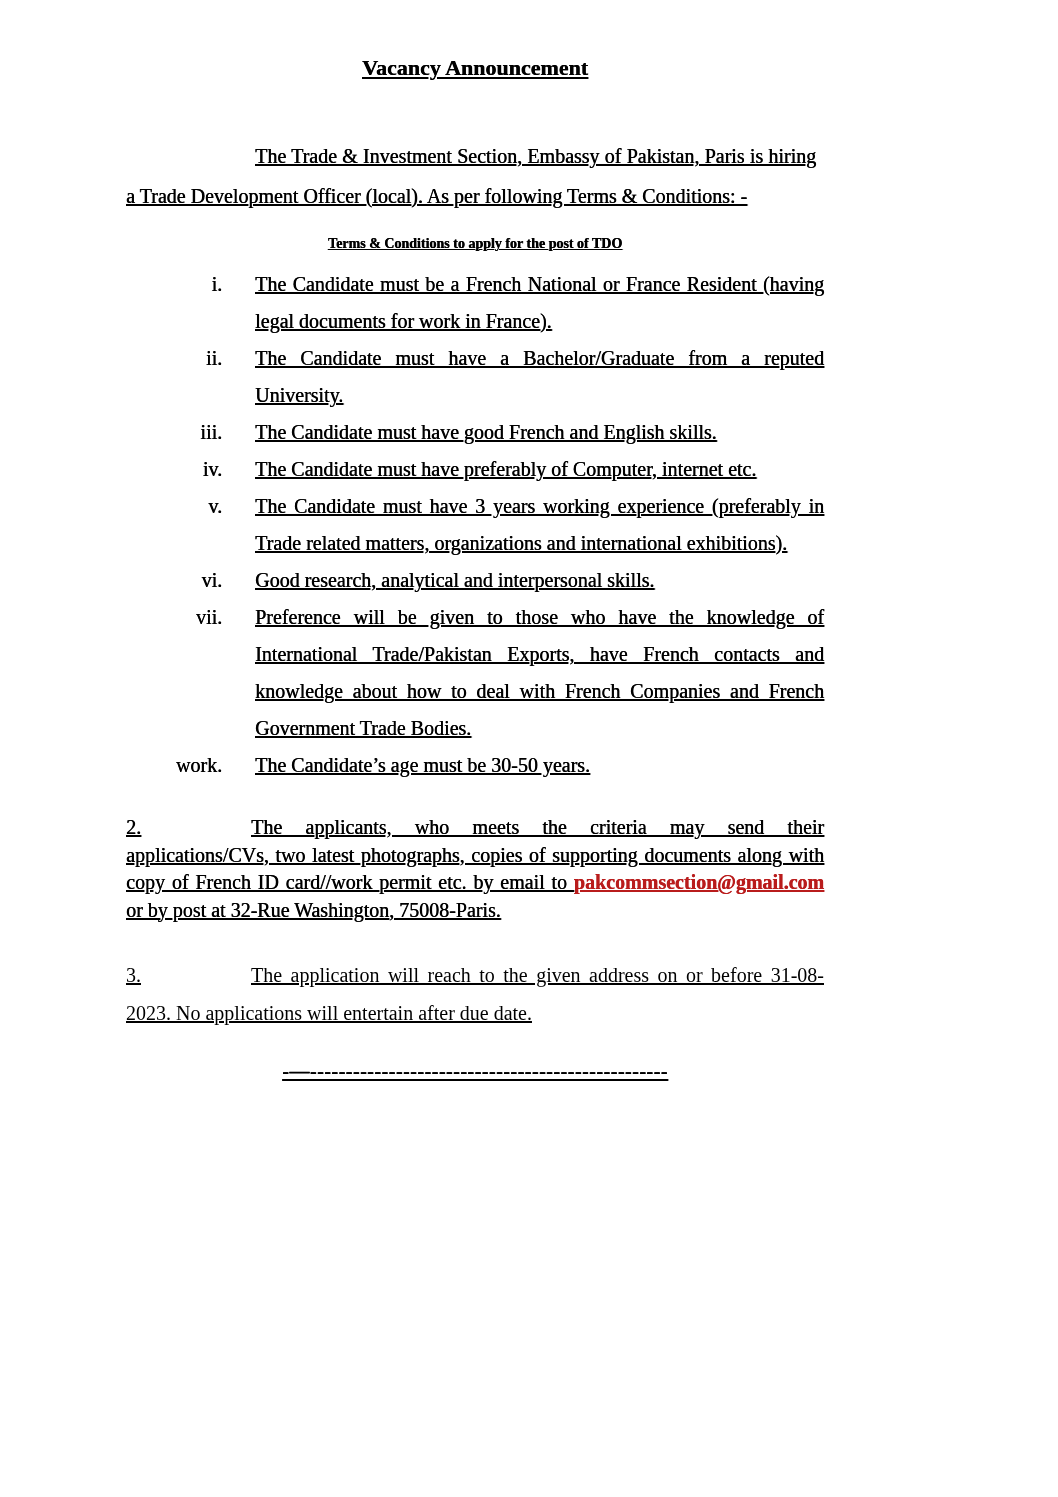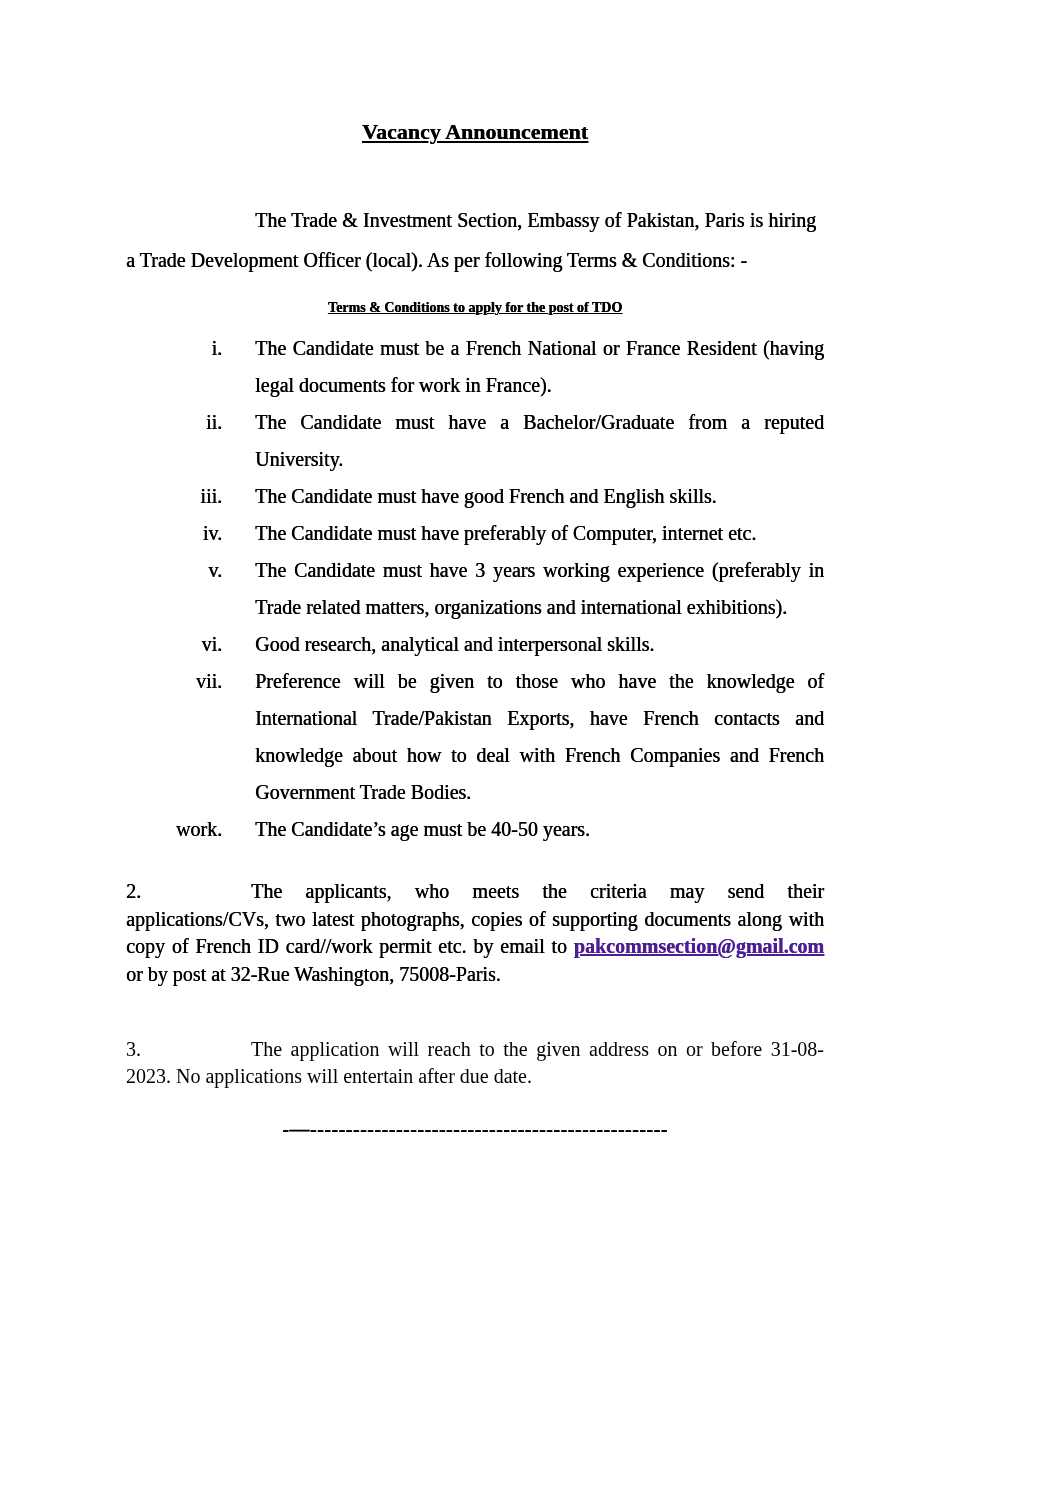--- a/index.html
+++ b/index.html
@@ -12,22 +12,23 @@
     height: 1497px;
     overflow: hidden;
     font-family: "Liberation Serif", serif;
     color: #000000;
     position: relative;
   }
   .doc {
     box-sizing: border-box;
     width: 946px;
     height: 1497px;
-    padding: 118px 122px 0 126px;
+    padding: 54px 122px 0 126px;
     position: relative;
+    text-decoration: underline;
   }
   
   .scanned {
     text-shadow: 0.45px 0 0 currentColor;
   }
   .doc-title {
     margin: 0;
     font-size: 22px;
     font-weight: bold;
     text-align: center;
@@ -70,22 +71,22 @@
     display: inline-block;
   }
   .num-para {
     position: relative;
     margin: 30px 0 0 0;
     font-size: 20px;
     line-height: 27.5px;
     text-align: justify;
   }
   .num-para.para-3 {
-    margin-top: 48px;
-    line-height: 27px;
+    margin-top: 32px;
+    line-height: 38px;
   }
   .tab-gap {
     display: inline-block;
     width: 110px;
   }
   .email-link {
     font-weight: bold;
     text-decoration: underline;
     cursor: pointer;
   }
@@ -137,26 +138,26 @@
     <li class="term-item scanned">
       <span class="term-num">vi.</span>
       <span>Good research, analytical and interpersonal skills.</span>
     </li>
     <li class="term-item scanned">
       <span class="term-num">vii.</span>
       <span>Preference will be given to those who have the knowledge of International Trade/Pakistan Exports, have French contacts and knowledge about how to deal with French Companies and French Government Trade Bodies.</span>
     </li>
     <li class="term-item scanned">
       <span class="term-num">work.</span>
-      <span>The Candidate’s age must be 40-50 years.</span>
+      <span>The Candidate’s age must be 30-50 years.</span>
     </li>
   </ol>
 
   <p class="num-para scanned">
-    <span>2.</span><span class="tab-gap"></span><span>The applicants, who meets the criteria may send their applications/CVs, two latest photographs, copies of supporting documents along with copy of French ID card//work permit etc. by email to </span><a class="email-link" style="color: #4c1d95;">pakcommsection@gmail.com</a><span> or by post at 32-Rue Washington, 75008-Paris.</span>
+    <span>2.</span><span class="tab-gap"></span><span>The applicants, who meets the criteria may send their applications/CVs, two latest photographs, copies of supporting documents along with copy of French ID card//work permit etc. by email to </span><a class="email-link" style="color: #b91c1c;">pakcommsection@gmail.com</a><span> or by post at 32-Rue Washington, 75008-Paris.</span>
   </p>
 
   <p class="num-para para-3 clean">
     <span>3.</span><span class="tab-gap"></span><span>The application will reach to the given address on or before 31-08-2023. No applications will entertain after due date.</span>
   </p>
 
   <div class="divider-line scanned">-—--------------------------------------------------</div>
 
 </div>
 

